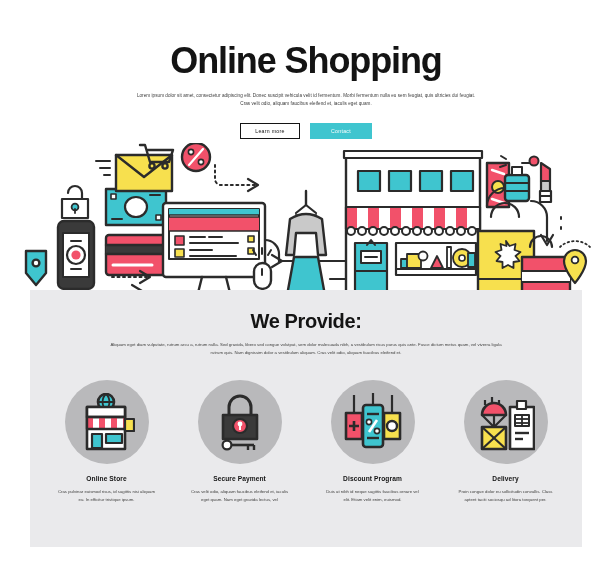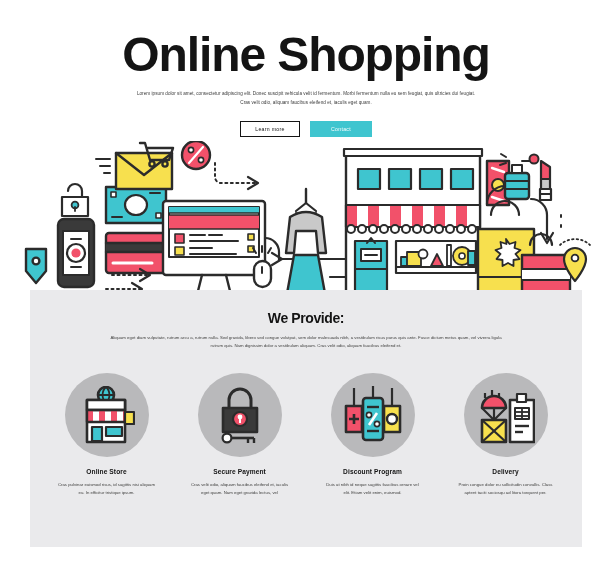--- a/index.html
+++ b/index.html
@@ -8,25 +8,25 @@
     background:#ffffff;
     font-family:"Liberation Sans", sans-serif;
     overflow:hidden;
     position:relative;
   }
   .page{position:relative;width:612px;height:574px;}
 
   
   .hero{padding-top:30px;text-align:center;}
   .hero-title{
-    font-size:48px;
+    font-size:36px;
     font-weight:bold;
     letter-spacing:-1.1px;
     color:#141414;
-    margin:0;
+    margin:12px;
     line-height:1.05;
   }
   .hero-sub{
     margin:10px auto 0;
     width:340px;
     font-size:4.6px;
     line-height:1.85;
     color:#3b3b3b;
     letter-spacing:.05px;
   }
@@ -54,21 +54,21 @@
 
   
   .panel{
     position:absolute;
     left:30px;top:290px;
     width:552px;height:257px;
     background:#eaeaec;
   }
   .panel-title{
     text-align:center;
-    font-size:14px;font-weight:bold;color:#141414;
+    font-size:20px;font-weight:bold;color:#141414;
     margin:0;padding-top:20px;letter-spacing:-.4px;
   }
   .panel-sub{
     width:400px;margin:8px auto 0;
     text-align:center;
     font-size:4.3px;line-height:1.95;color:#40403f;
   }
   .features{
     display:flex;justify-content:center;
     gap:18px;margin-top:22px;

